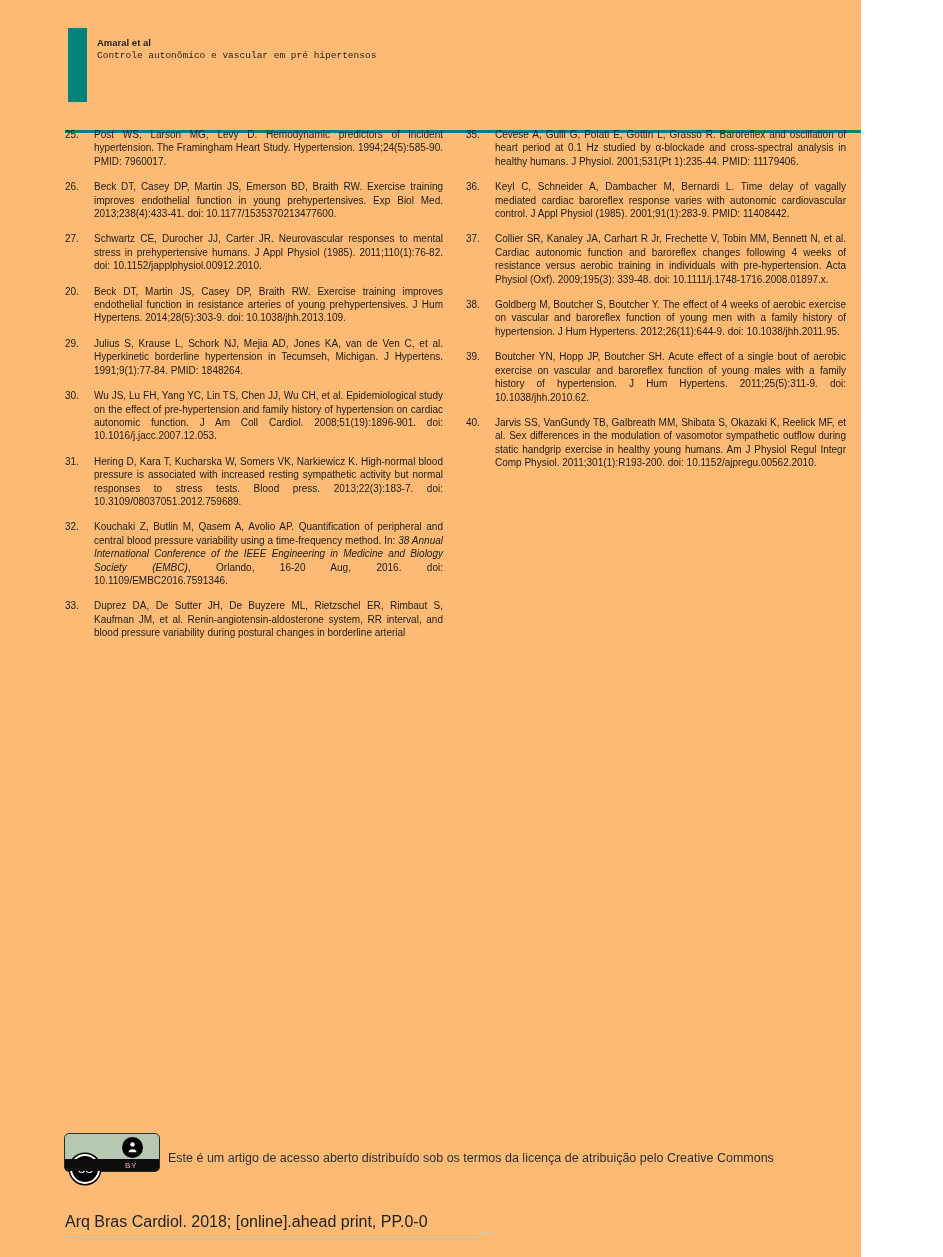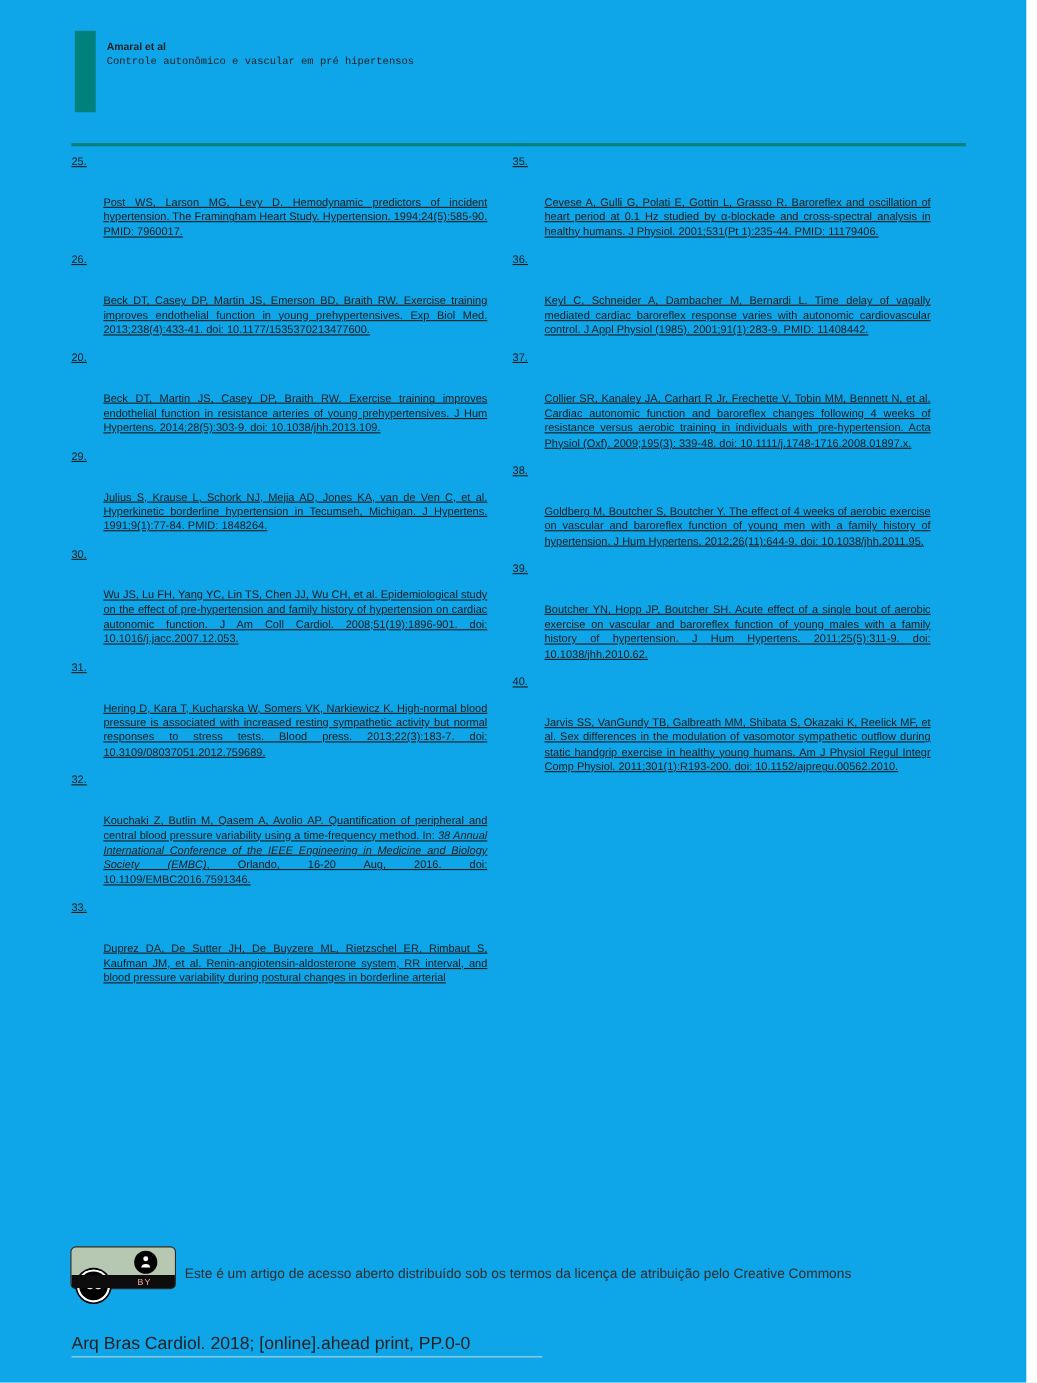--- a/index.html
+++ b/index.html
@@ -1,22 +1,22 @@
 <!DOCTYPE html>
 <html style="--accent: #00817B; --badge-bg: #B7C8B2; --by-color: #F2A7A7;"><head>
 <meta charset="utf-8">
 <style>
   html, body { margin: 0; padding: 0; background: #ffffff; }
   body { font-family: "Liberation Sans", "DejaVu Sans", sans-serif; color: #1b1b1b; }
 
   .page {
     position: relative;
-    width: 933px;
+    width: 861px;
     height: 1257px;
-    background: #0ea5e9;
+    background: #fdba74;
     overflow: hidden;
   }
 
   
   .accent-bar {
     position: absolute;
     left: 68px; top: 28px;
     width: 19px; height: 74px;
     background: var(--accent, #00817B);
   }
@@ -33,32 +33,31 @@
   .header-rule {
     position: absolute;
     left: 65px; top: 130px;
     width: 813px; height: 3px;
     background: var(--accent, #00817B);
   }
 
   
   .col {
     position: absolute;
-    top: 141px;
+    top: 128px;
     font-size: 10px;
     line-height: 13.4px;
     color: #1b1b1b;
-    text-decoration: underline;
   }
   .col-left  { left: 65px;  width: 378px; }
   .col-right { left: 466px; width: 380px; }
 
   .ref-item { display: flex; margin-bottom: 12px; }
   .ref-num  { width: 29px; flex: none; }
-  .ref-text { flex: 1; text-align: justify; margin-top: 37px; }
+  .ref-text { flex: 1; text-align: justify; }
   .italic   { font-style: italic; }
 
   
   .license-row { position: absolute; left: 64px; top: 1133px; width: 815px; }
   .cc-badge {
     position: absolute;
     left: 0; top: 0;
     width: 96px; height: 39px;
     box-sizing: border-box;
     background: var(--badge-bg, #B7C8B2);
@@ -144,20 +143,24 @@
   <div class="header-rule"></div>
 
   <div class="col col-left" id="col-left">
       <div class="ref-item">
         <span class="ref-num">25.</span>
         <span class="ref-text"><span>Post WS, Larson MG, Levy D. Hemodynamic predictors of incident hypertension. The Framingham Heart Study. Hypertension. 1994;24(5):585-90. PMID: 7960017.</span></span>
       </div>
       <div class="ref-item">
         <span class="ref-num">26.</span>
         <span class="ref-text"><span>Beck DT, Casey DP, Martin JS, Emerson BD, Braith RW. Exercise training improves endothelial function in young prehypertensives. Exp Biol Med. 2013;238(4):433-41. doi: 10.1177/1535370213477600.</span></span>
+      </div>
+      <div class="ref-item">
+        <span class="ref-num">27.</span>
+        <span class="ref-text"><span>Schwartz CE, Durocher JJ, Carter JR. Neurovascular responses to mental stress in prehypertensive humans. J Appl Physiol (1985). 2011;110(1):76-82. doi: 10.1152/japplphysiol.00912.2010.</span></span>
       </div>
       <div class="ref-item">
         <span class="ref-num">20.</span>
         <span class="ref-text"><span>Beck DT, Martin JS, Casey DP, Braith RW. Exercise training improves endothelial function in resistance arteries of young prehypertensives. J Hum Hypertens. 2014;28(5):303-9. doi: 10.1038/jhh.2013.109.</span></span>
       </div>
       <div class="ref-item">
         <span class="ref-num">29.</span>
         <span class="ref-text"><span>Julius S, Krause L, Schork NJ, Mejia AD, Jones KA, van de Ven C, et al. Hyperkinetic borderline hypertension in Tecumseh, Michigan. J Hypertens. 1991;9(1):77-84. PMID: 1848264.</span></span>
       </div>
       <div class="ref-item">

